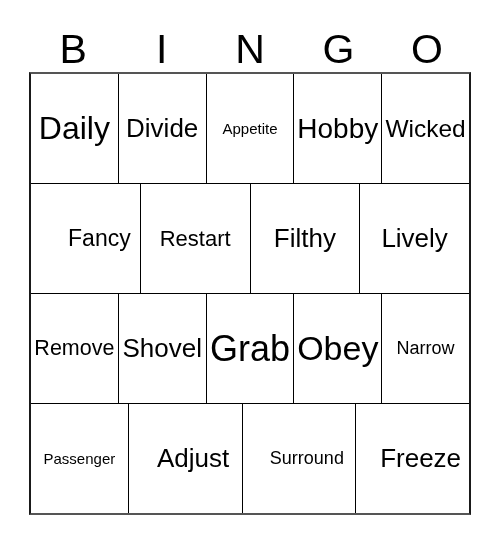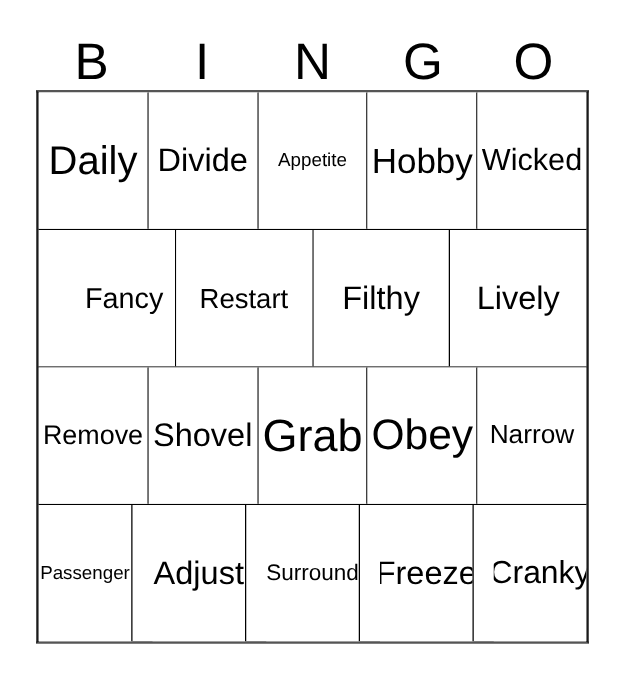--- a/index.html
+++ b/index.html
@@ -157,36 +157,33 @@
       <div class="bingo-cell">
           <span class="cell-text len-6">Shovel</span>
         </div>
       <div class="bingo-cell">
           <span class="cell-text len-4">Grab</span>
         </div>
       <div class="bingo-cell">
           <span class="cell-text len-4" style="font-size: 34px;">Obey</span>
         </div>
       <div class="bingo-cell">
-          <span class="cell-text len-6" style="font-size: 21px;">Narrow</span>
+          <span class="cell-text len-6" style="font-size: 18px;">Narrow</span>
         </div>
     </div>
 
     <div class="bingo-row">
       <div class="bingo-cell">
           <span class="cell-text len-9">Passenger</span>
         </div>
       <div class="bingo-cell">
           <span class="cell-text len-6">Adjust</span>
         </div>
       <div class="bingo-cell">
           <span class="cell-text len-8">Surround</span>
         </div>
       <div class="bingo-cell">
           <span class="cell-text len-6">Freeze</span>
         </div>
-      <div class="bingo-cell">
-          <span class="cell-text len-6" style="font-size: 25.5px;">Cranky</span>
-        </div>
     </div>
 
   </div>
 </div>
 
 </body></html>

